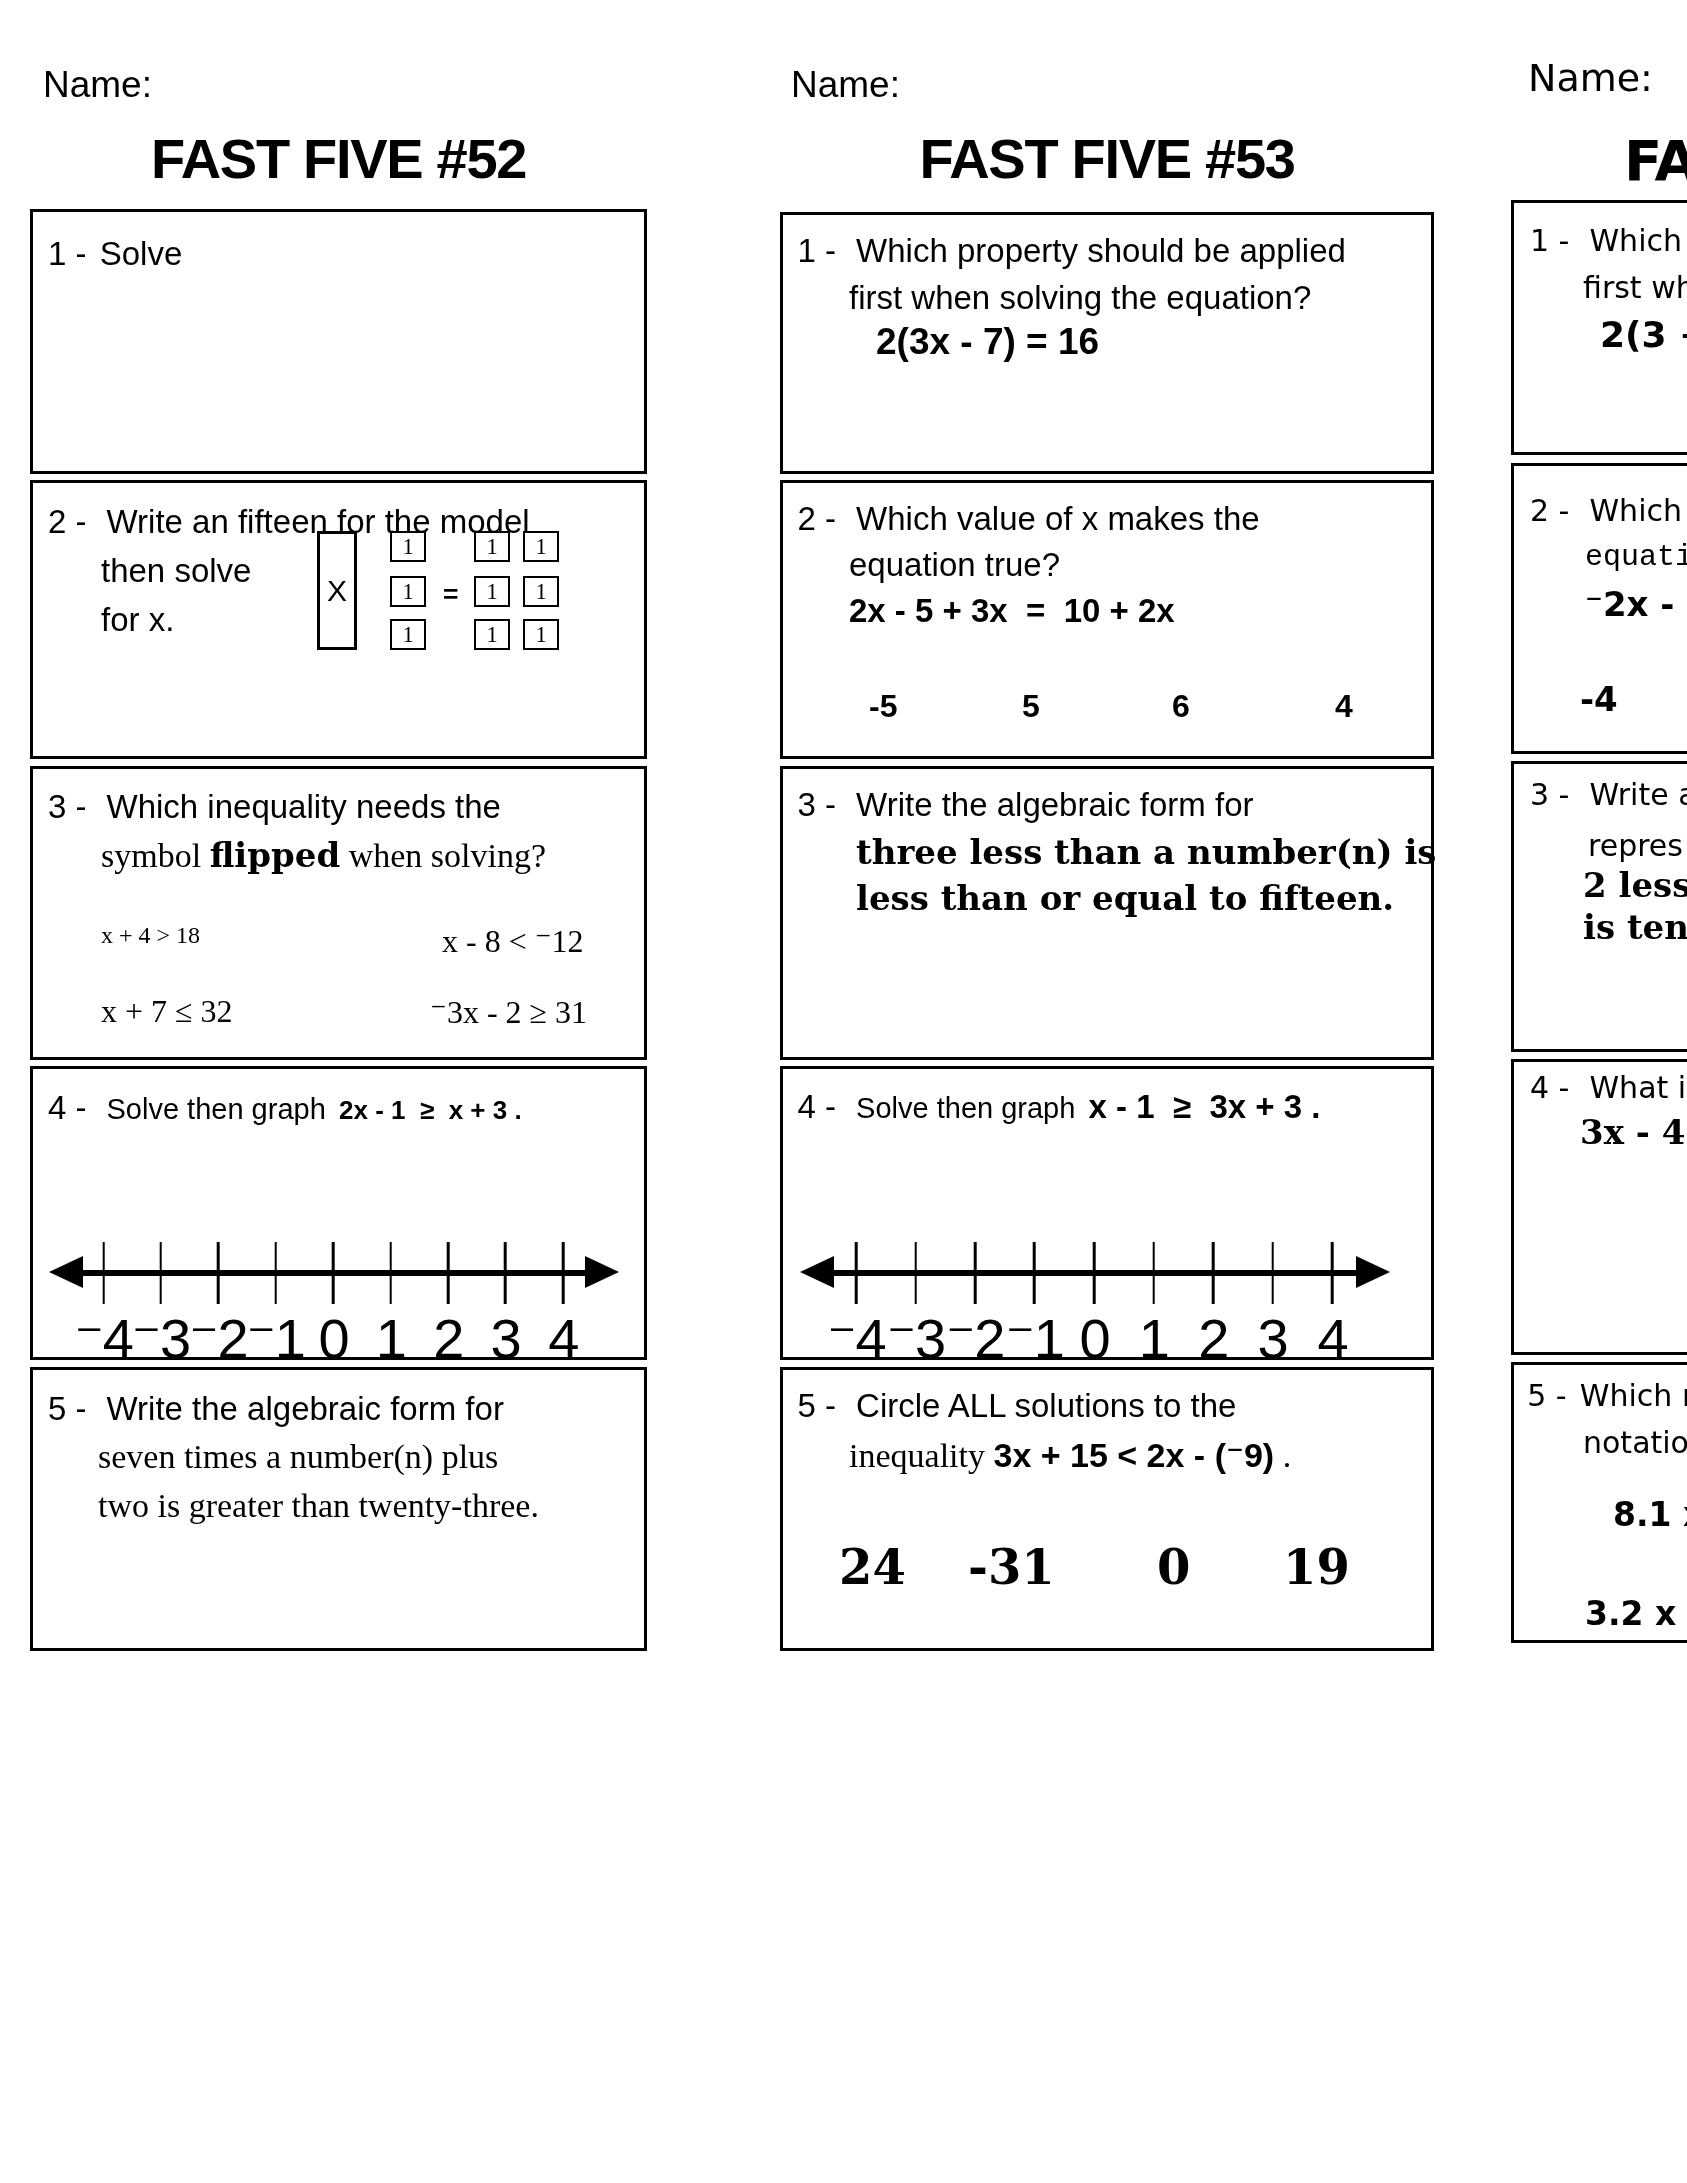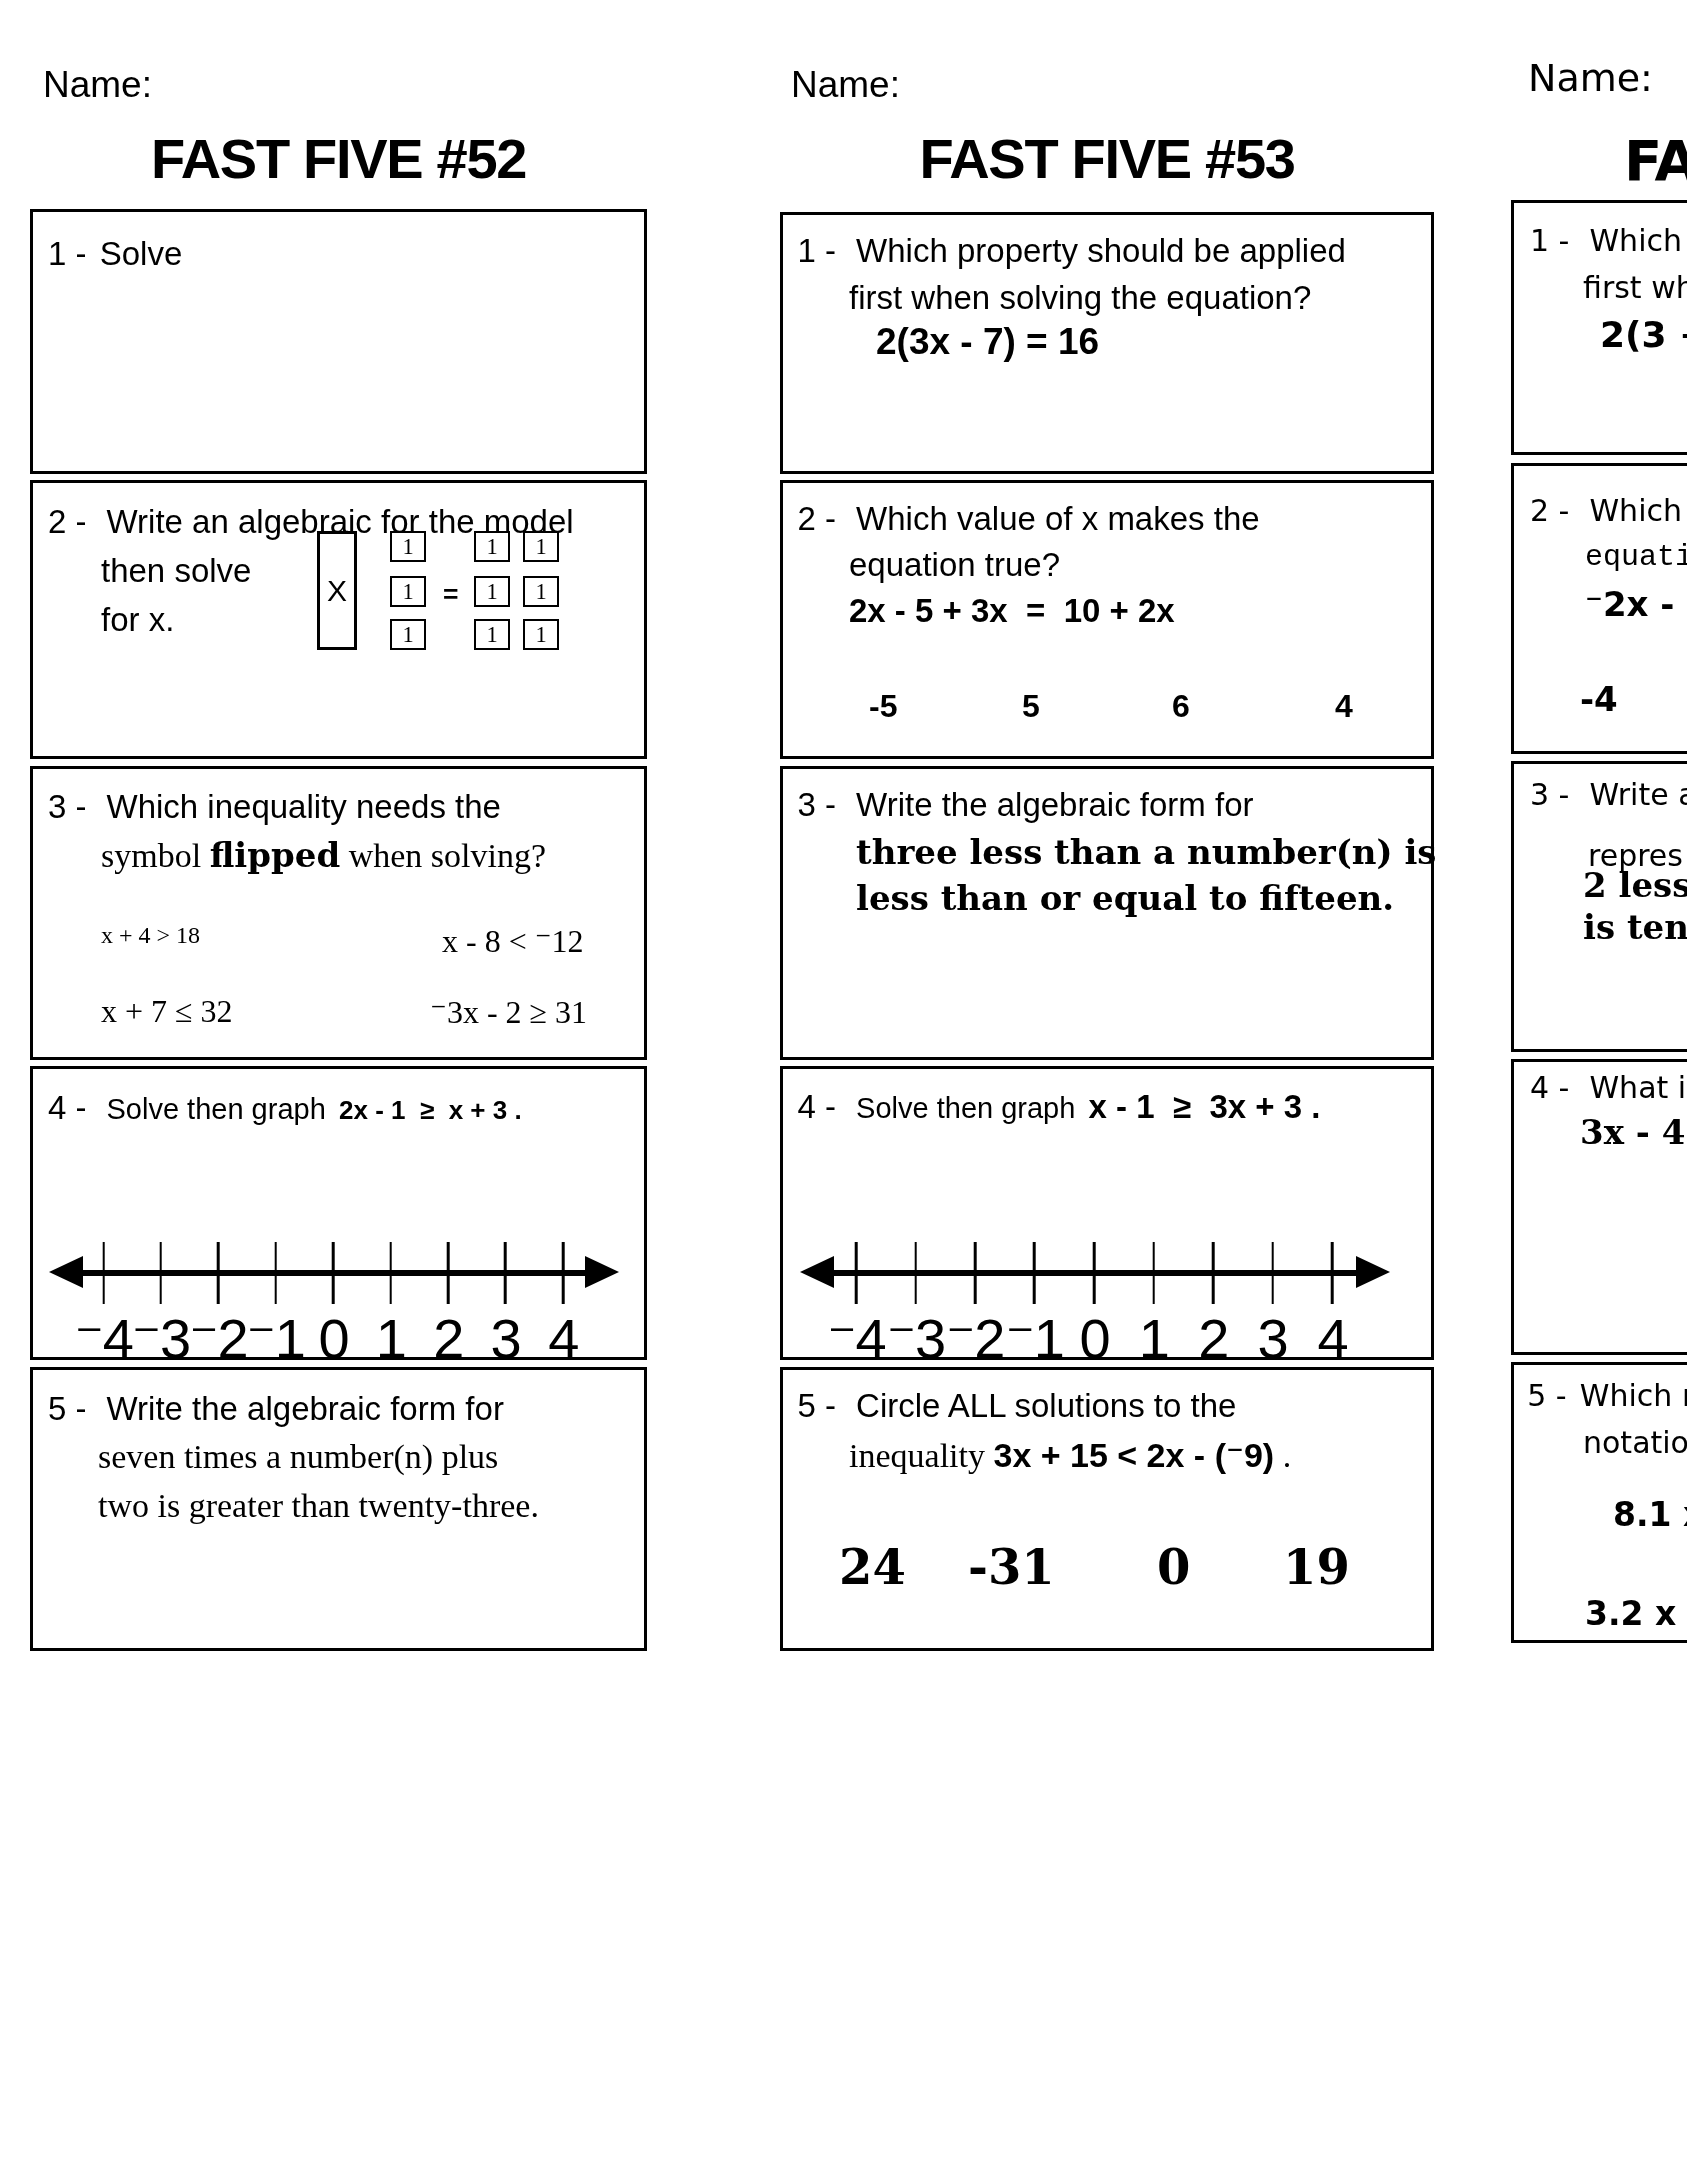--- a/index.html
+++ b/index.html
@@ -46,21 +46,21 @@
     <div class="box" style="left:30px;top:209px;width:617px;height:265px;">
       <div class="t" style="left:15px;top:22.5px;">
         <span class="sans q">1 -</span>
         <span class="sans q gap20">Solve</span>
       </div>
     </div>
 
     <div class="box" style="left:30px;top:480px;width:617px;height:279px;">
       <div class="t" style="left:15px;top:20px;">
         <span class="sans q">2 -</span>
-        <span class="sans q gap30">Write an algebraic for the model</span>
+        <span class="sans q gap30">Write an fifteen for the model</span>
       </div>
       <div class="t sans q" style="left:68px;top:69px;">then solve</div>
       <div class="t sans q" style="left:68px;top:118px;">for x.</div>
       <div class="model" style="left:284px;top:48px;width:251px;height:122px;">
         <div class="xbar">
             <span>X</span>
           </div>
         <div class="tile" style="left:73px;top:0;">1</div>
         <div class="tile" style="left:73px;top:45px;">1</div>
         <div class="tile" style="left:73px;top:88px;">1</div>
@@ -236,21 +236,21 @@
       <div class="t wsans" style="left:71px;top:74px;font-size:30px;font-family:Liberation Mono, monospace;">equati</div>
       <div class="t wsansb" style="left:71px;top:118px;font-size:34px;">⁻2x - 2</div>
       <div class="t wsansb" style="left:66px;top:213px;font-size:34px;">-4</div>
     </div>
 
     <div class="box" style="left:1511px;top:761px;width:318px;height:291px;">
       <div class="t" style="left:16px;top:13.2px;">
         <span class="wsans" style="font-size:30px;">3 -</span>
         <span class="wsans gap30" style="font-size:30px;">Write a</span>
       </div>
-      <div class="t wsans" style="left:74px;top:74px;font-size:30px;">repres</div>
+      <div class="t wsans" style="left:74px;top:64px;font-size:30px;">repres</div>
       <div class="t slab" style="left:69px;top:101px;font-size:34px;">2 less t</div>
       <div class="t slab" style="left:69px;top:143px;font-size:34px;">is ten t</div>
     </div>
 
     <div class="box" style="left:1511px;top:1059px;width:318px;height:296px;">
       <div class="t" style="left:16px;top:8px;">
         <span class="wsans" style="font-size:30px;">4 -</span>
         <span class="wsans gap30" style="font-size:30px;">What i</span>
       </div>
       <div class="t slab" style="left:66px;top:50px;font-size:34px;">3x - 4</div>

